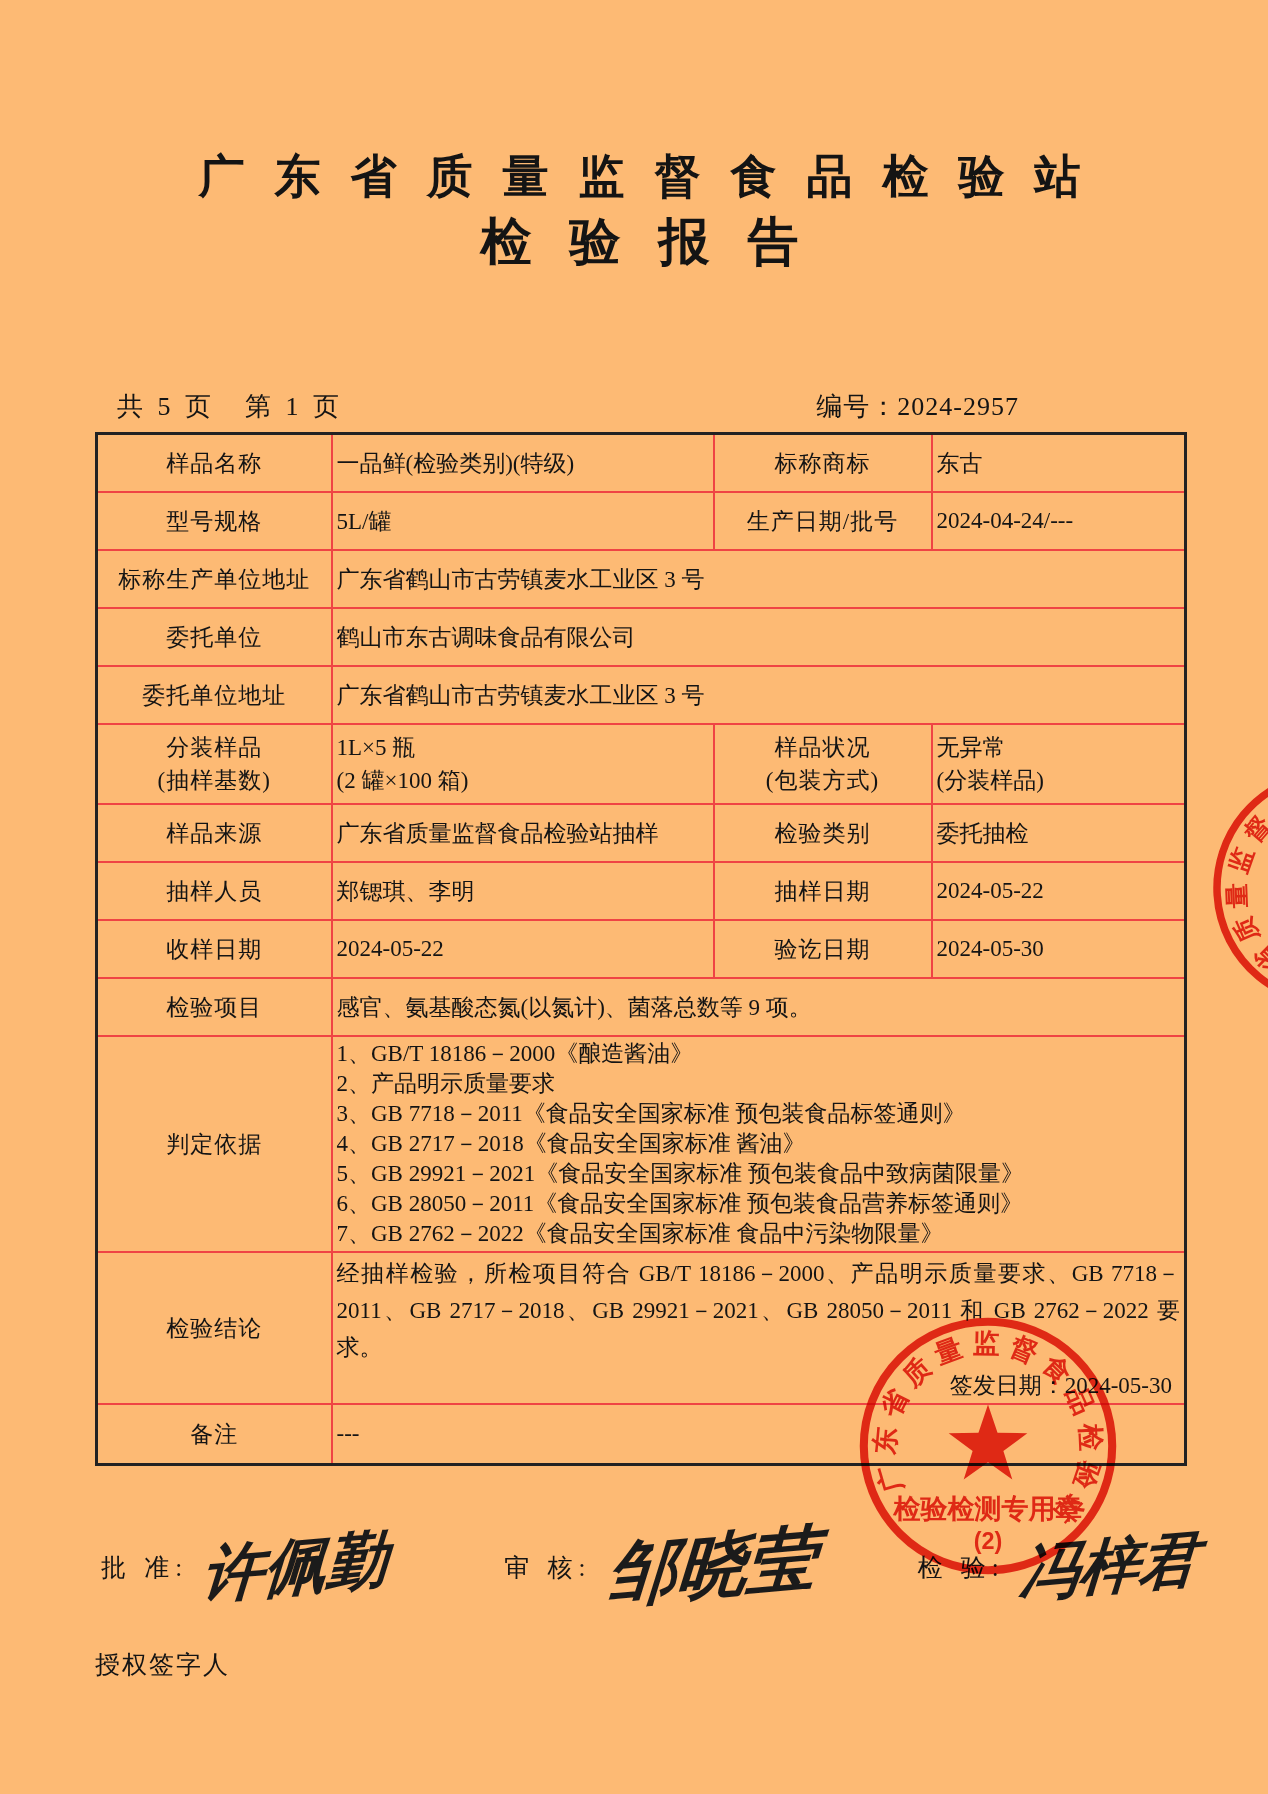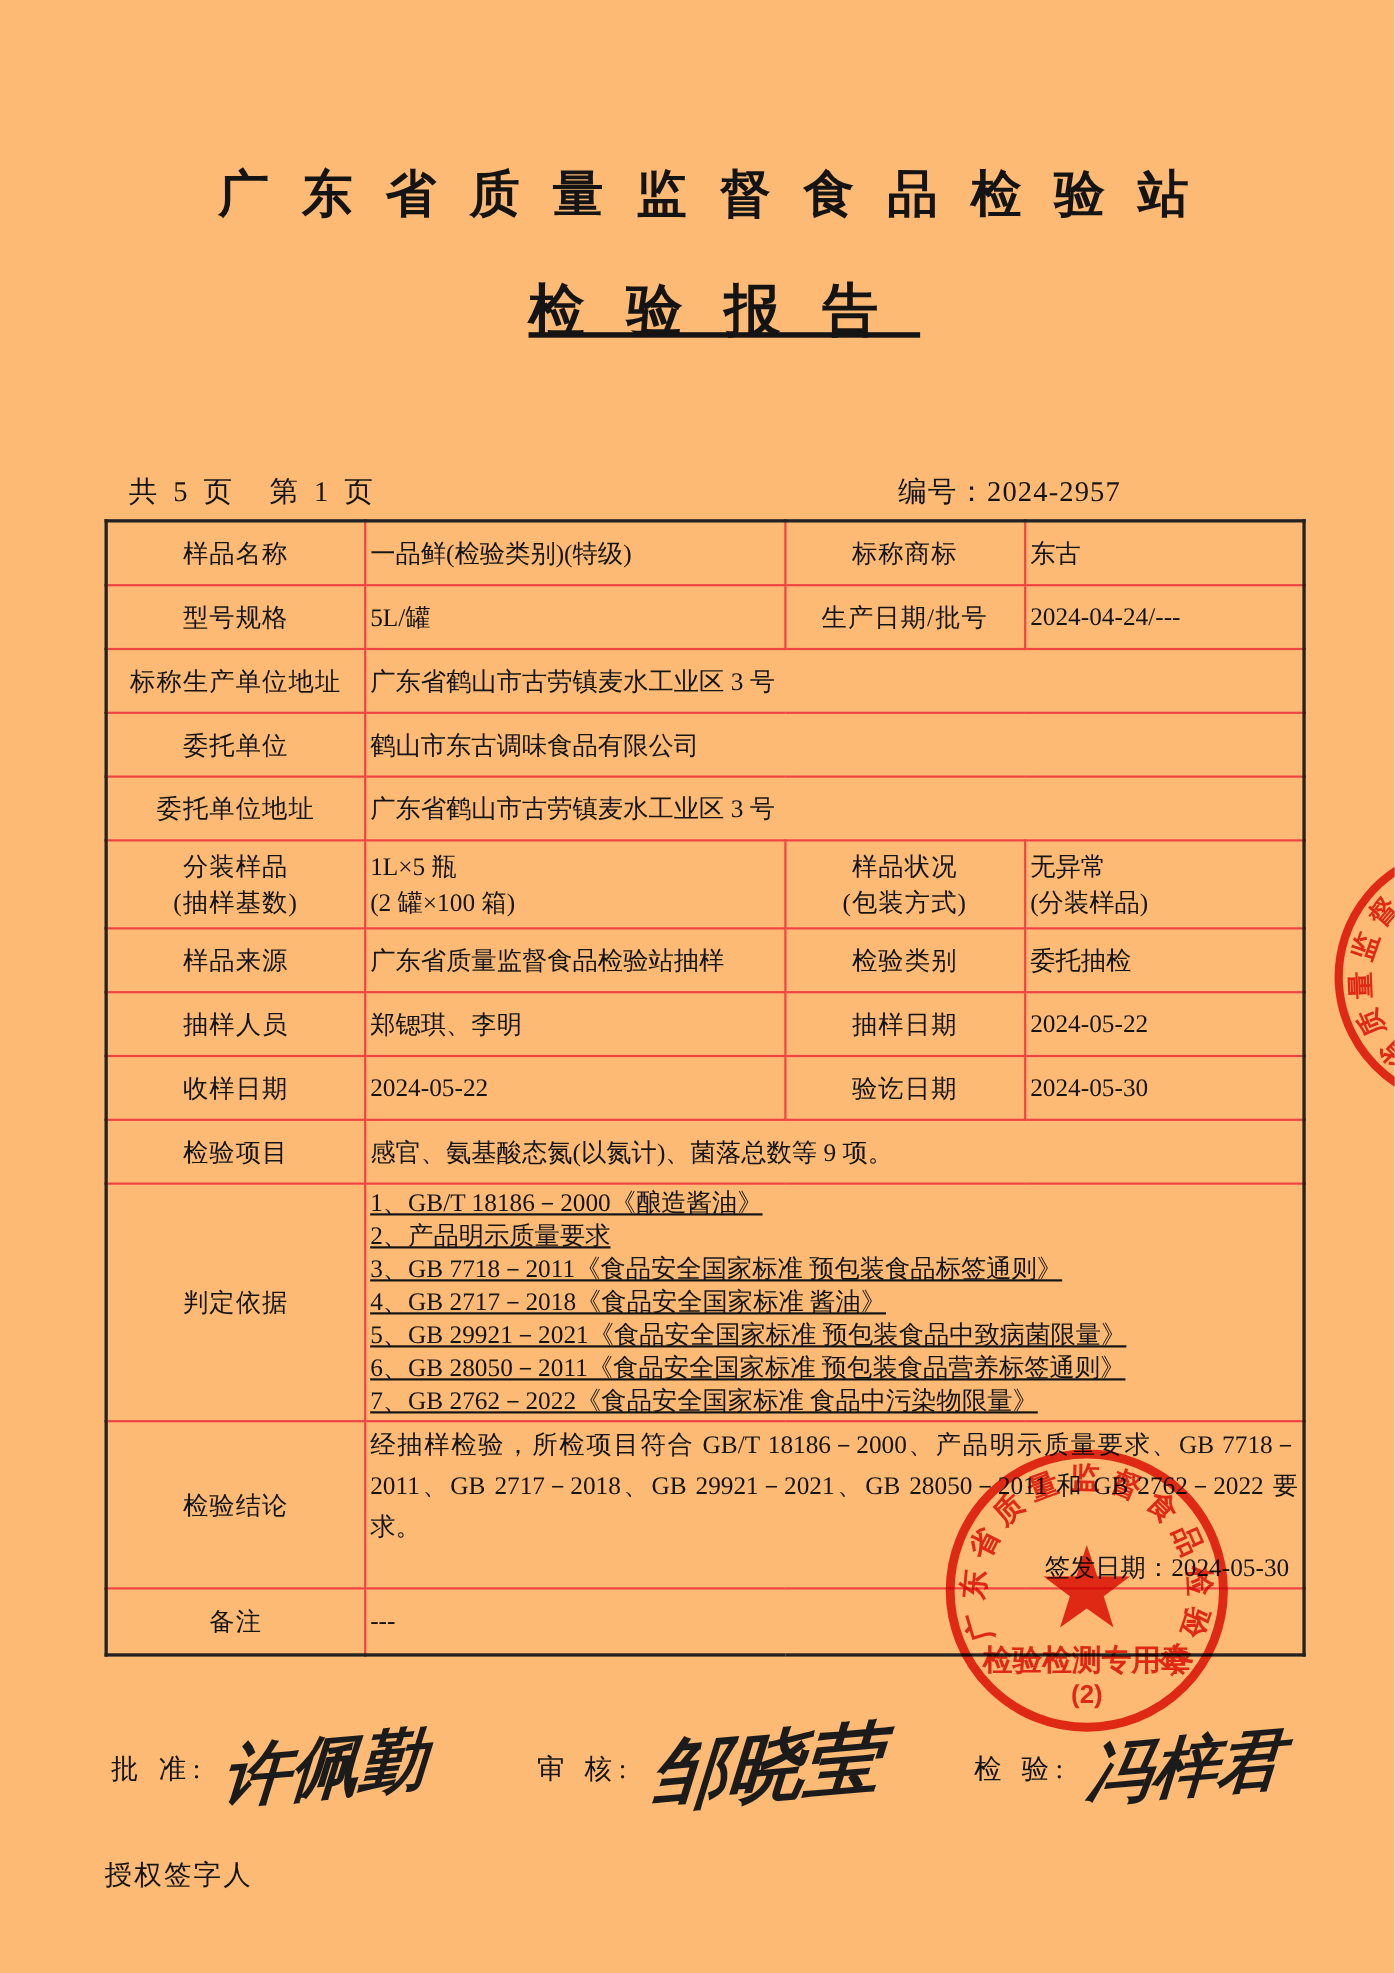--- a/index.html
+++ b/index.html
@@ -19,28 +19,26 @@
   .title1 {
     margin-top: 146px;
     text-align: center;
     font-size: 46px;
     font-weight: 600;
     letter-spacing: 30px;
     text-indent: 30px;
     white-space: nowrap;
   }
   .title2 {
-    margin-top: 40px;
     text-align: center;
     font-size: 51px;
     font-weight: 600;
     letter-spacing: 38px;
     text-indent: 38px;
     white-space: nowrap;
-    text-decoration: underline;
   }
 
   .meta-row {
     margin-top: 112px;
     display: flex;
     align-items: flex-end;
     font-size: 26px;
   }
   .meta-pages { margin-left: 22px; letter-spacing: 4px; }
   .meta-no { margin-left: auto; margin-right: 165px; letter-spacing: 1px; }
@@ -62,30 +60,31 @@
   td.lab { text-align: center; letter-spacing: 1px; }
   td.val { text-align: left; padding-left: 14px; }
   tr.h56 td { height: 52px; }
   tr.h78 td { height: 74px; }
   tr.h212 td { height: 208px; }
   tr.h149 td { height: 145px; }
   tr.h58 td { height: 54px; }
   .two-line div { line-height: 33px; }
   td.val.two-line div { text-align: left; }
   .basis-list div { line-height: 30px; text-align: left; }
-  td.basis-cell { vertical-align: middle; padding-left: 14px; text-decoration: underline; }
+  td.basis-cell { vertical-align: middle; padding-left: 14px; }
   td.concl-cell { vertical-align: top; padding: 6px 10px 4px 14px; }
   .concl-text { line-height: 37px; text-align: justify; }
   .issue-date { text-align: right; padding-right: 8px; margin-top: 4px; font-size: 23px; }
 
   .sign-row {
     margin-top: 46px;
     display: flex;
     align-items: center;
     height: 110px;
+    gap: 16px;
   }
   .sign-group { display: flex; align-items: center; }
   .sign-label { font-size: 25px; letter-spacing: 6px; white-space: nowrap; }
   .sig-name {
     font-weight: 600;
     color: #1b1b1b;
     white-space: nowrap;
     transform: rotate(-5deg) skewX(-9deg);
     font-style: italic;
   }

